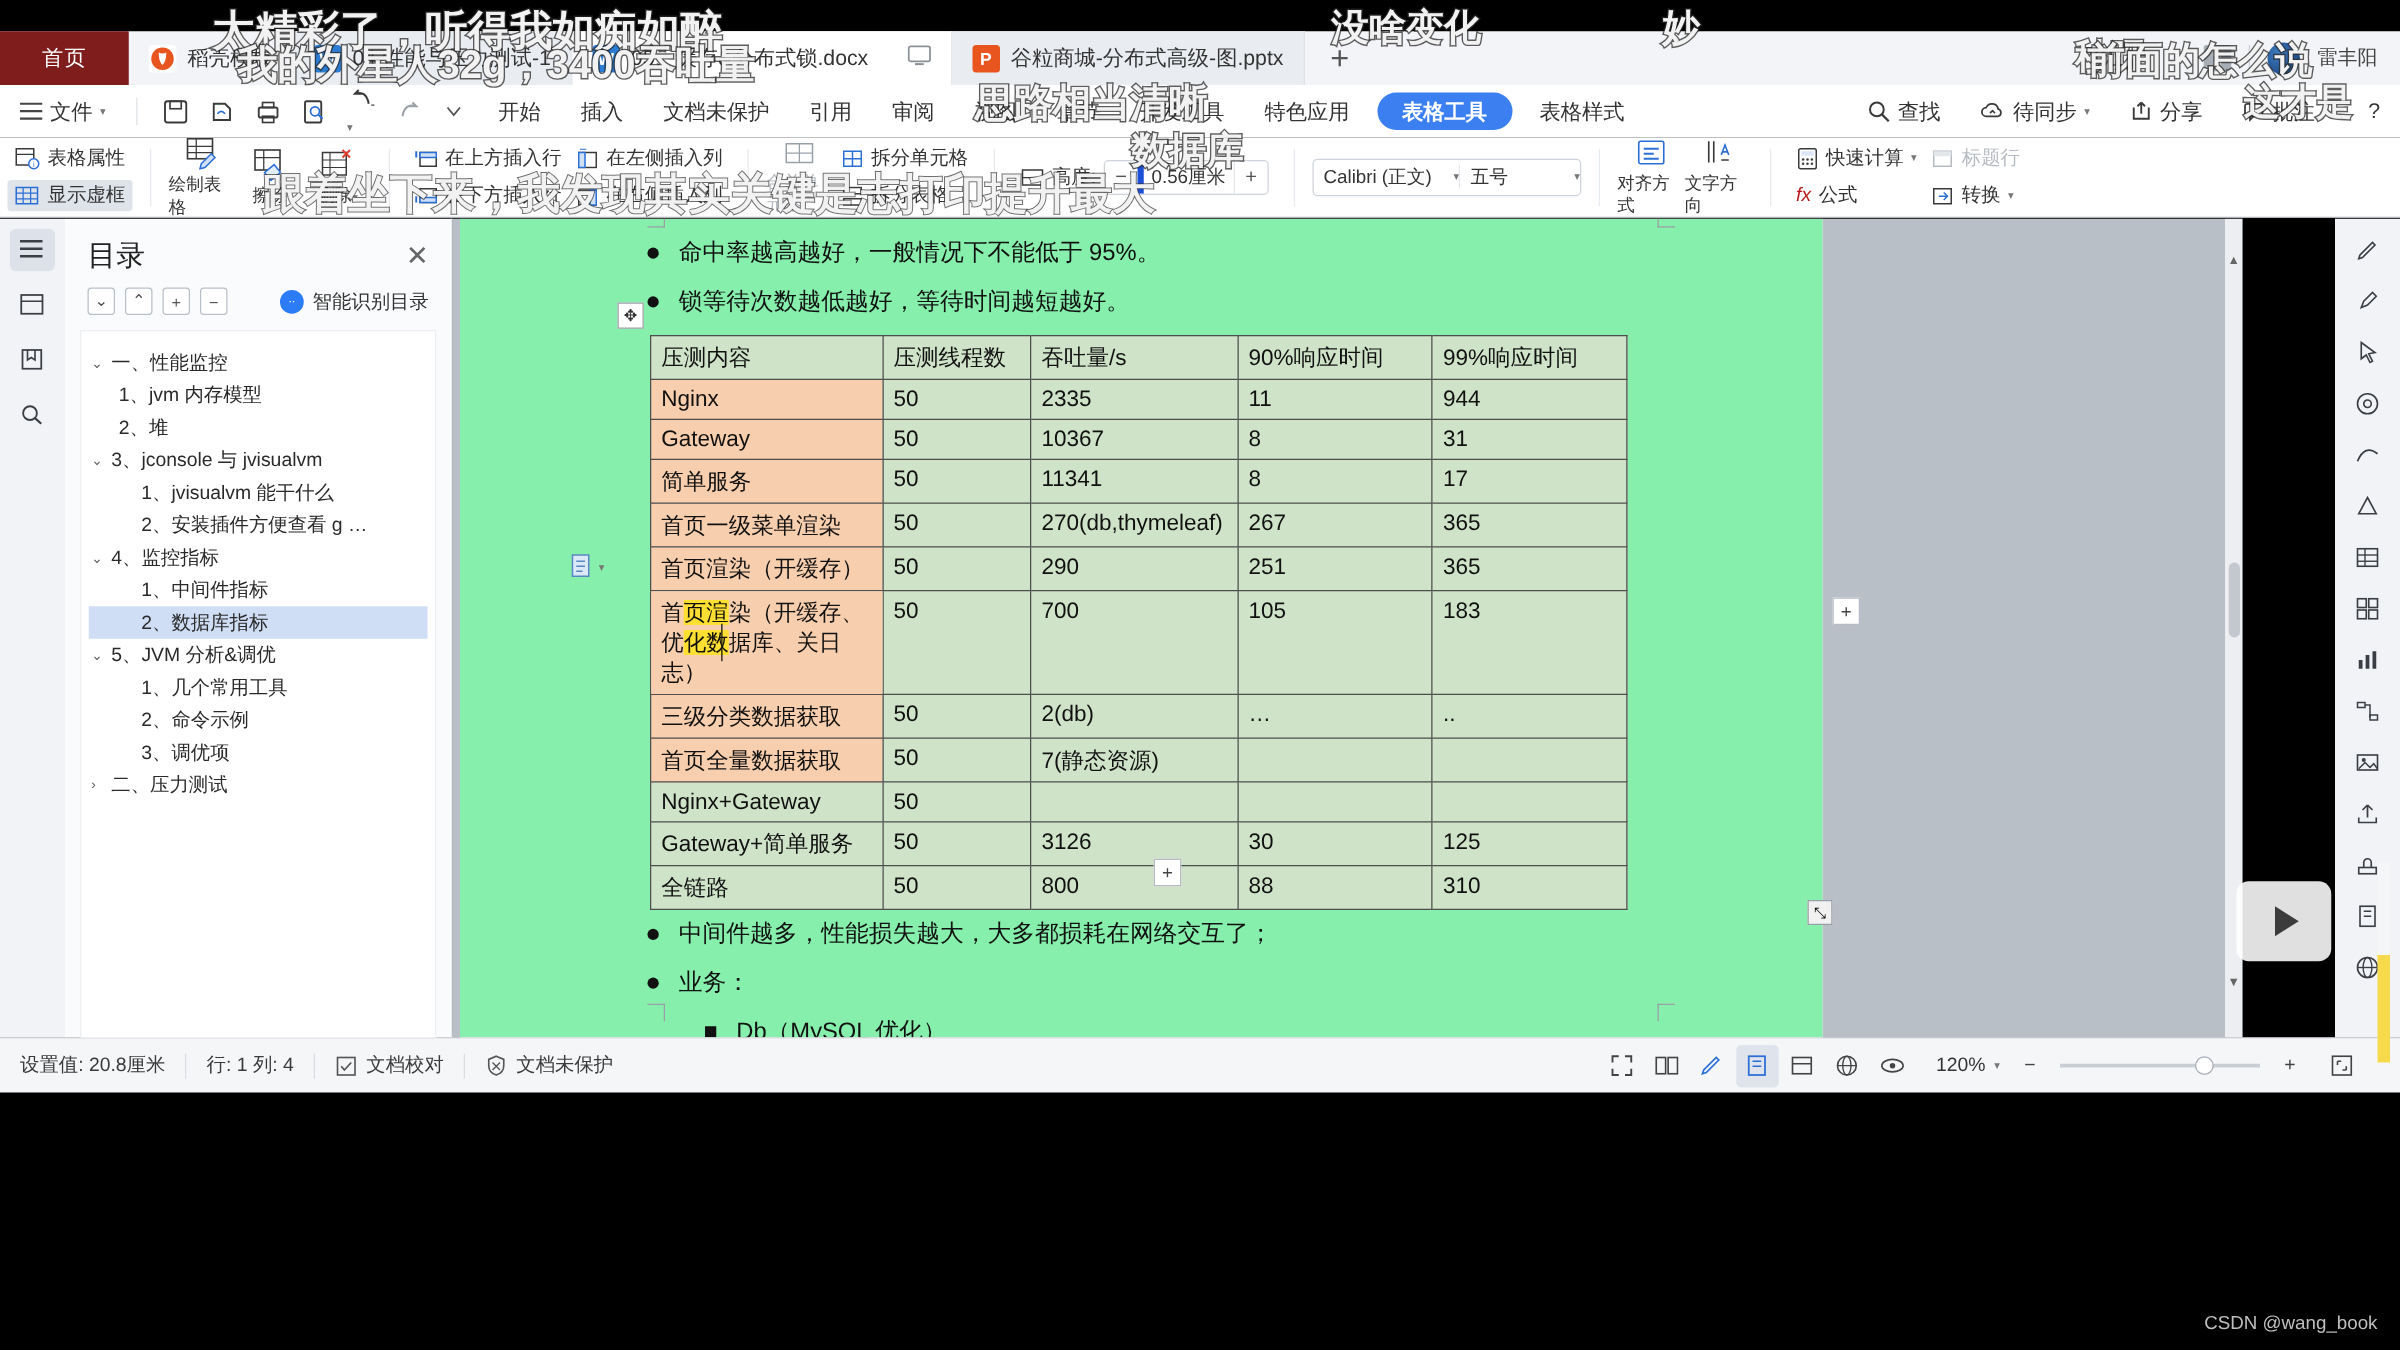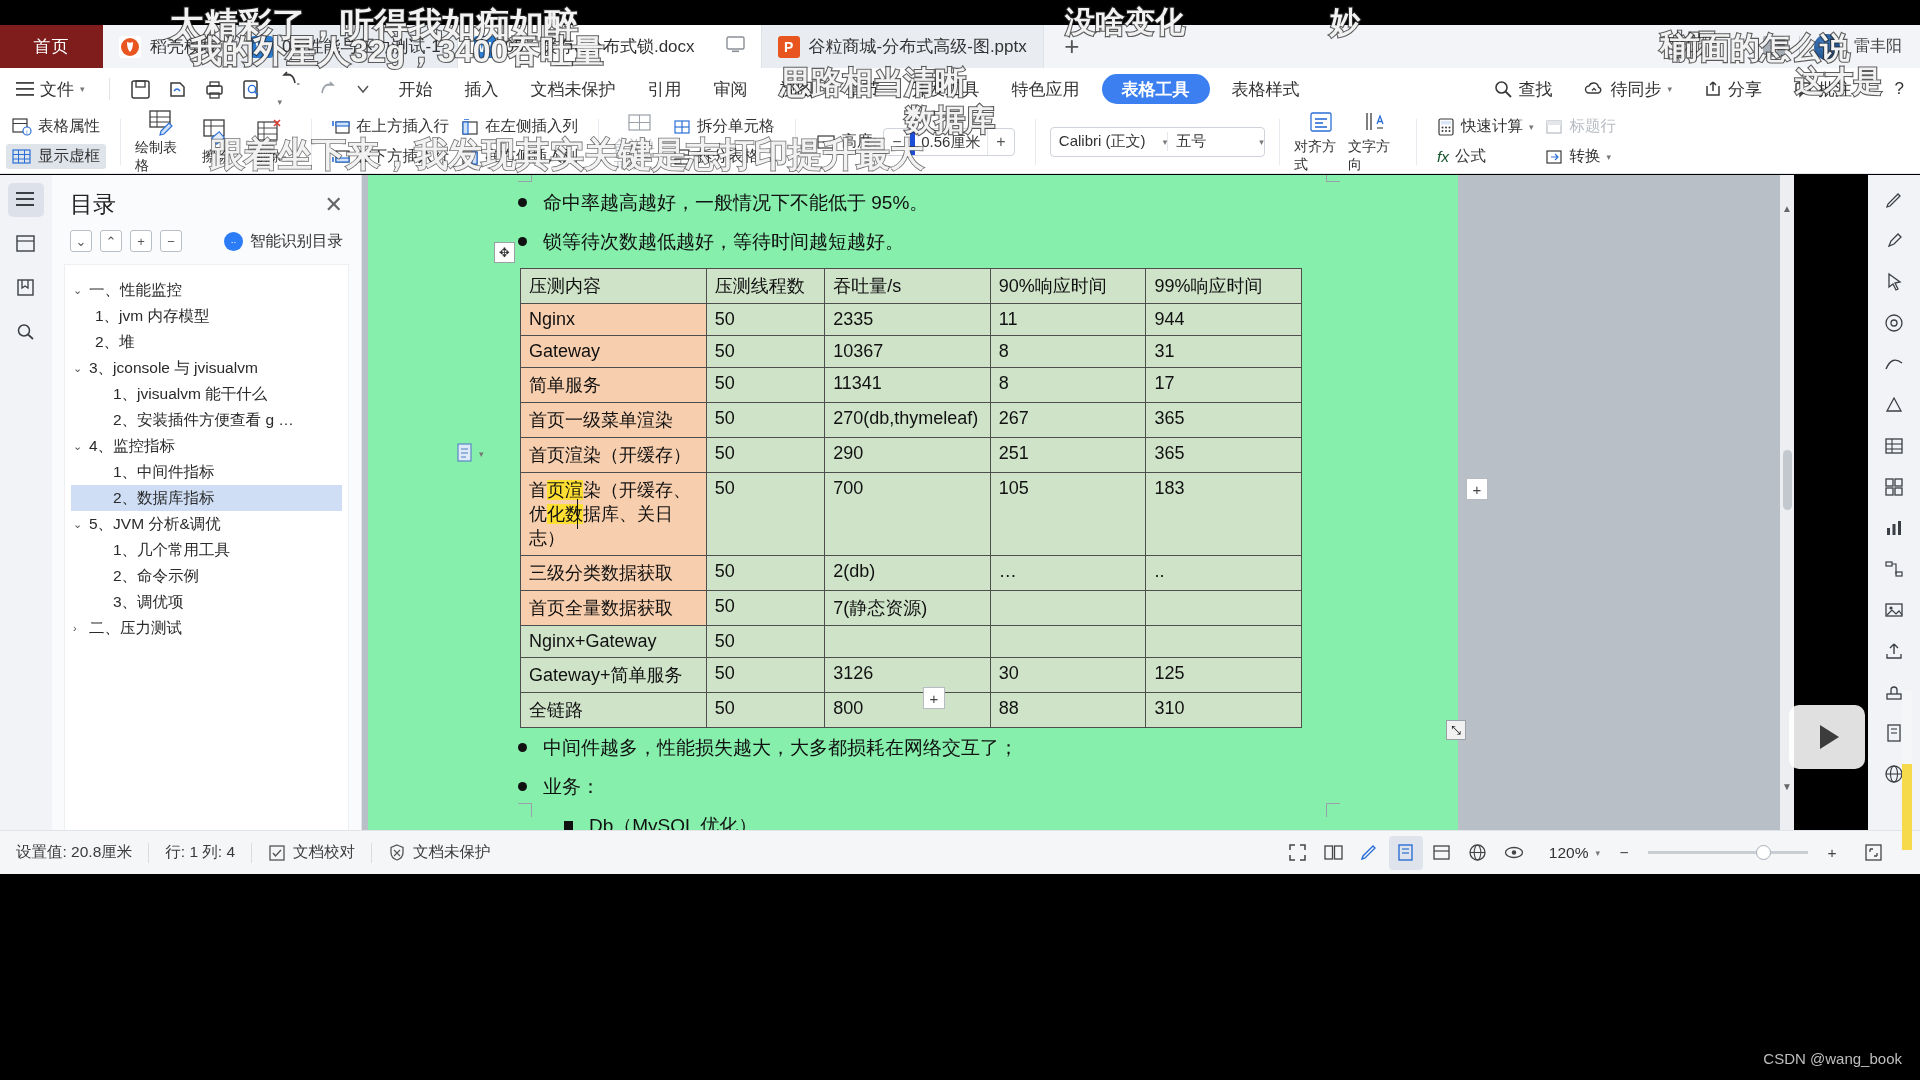--- a/index.html
+++ b/index.html
@@ -578,21 +578,21 @@
               <circle cx="9" cy="9.5" r="1" fill="#3a3a3a"></circle>
               <circle cx="12.5" cy="9.5" r="1" fill="#3a3a3a"></circle>
               <circle cx="5.5" cy="13" r="1" fill="#3a3a3a"></circle>
               <circle cx="9" cy="13" r="1" fill="#3a3a3a"></circle>
               <circle cx="12.5" cy="13" r="1" fill="#3a3a3a"></circle>
             </svg>
           <span>快速计算</span>
           <span class="caret">▾</span>
         </div>
         <div class="rb-cell">
-          <span style="font-style:italic;color:#14532d;">fx</span>
+          <span style="font-style:italic;color:#b91c1c;">fx</span>
           <span>公式</span>
         </div>
       </div>
       <div class="rb-col">
         <div class="rb-cell">
           <svg width="18" height="16" viewBox="0 0 18 16">
               <rect x="2" y="2" width="14" height="12" fill="none" stroke="#b6bbc2" stroke-width="1.2"></rect>
               <rect x="2" y="2" width="14" height="4" fill="#e4e7ea"></rect>
             </svg>
           <span class="gray">标题行</span>

